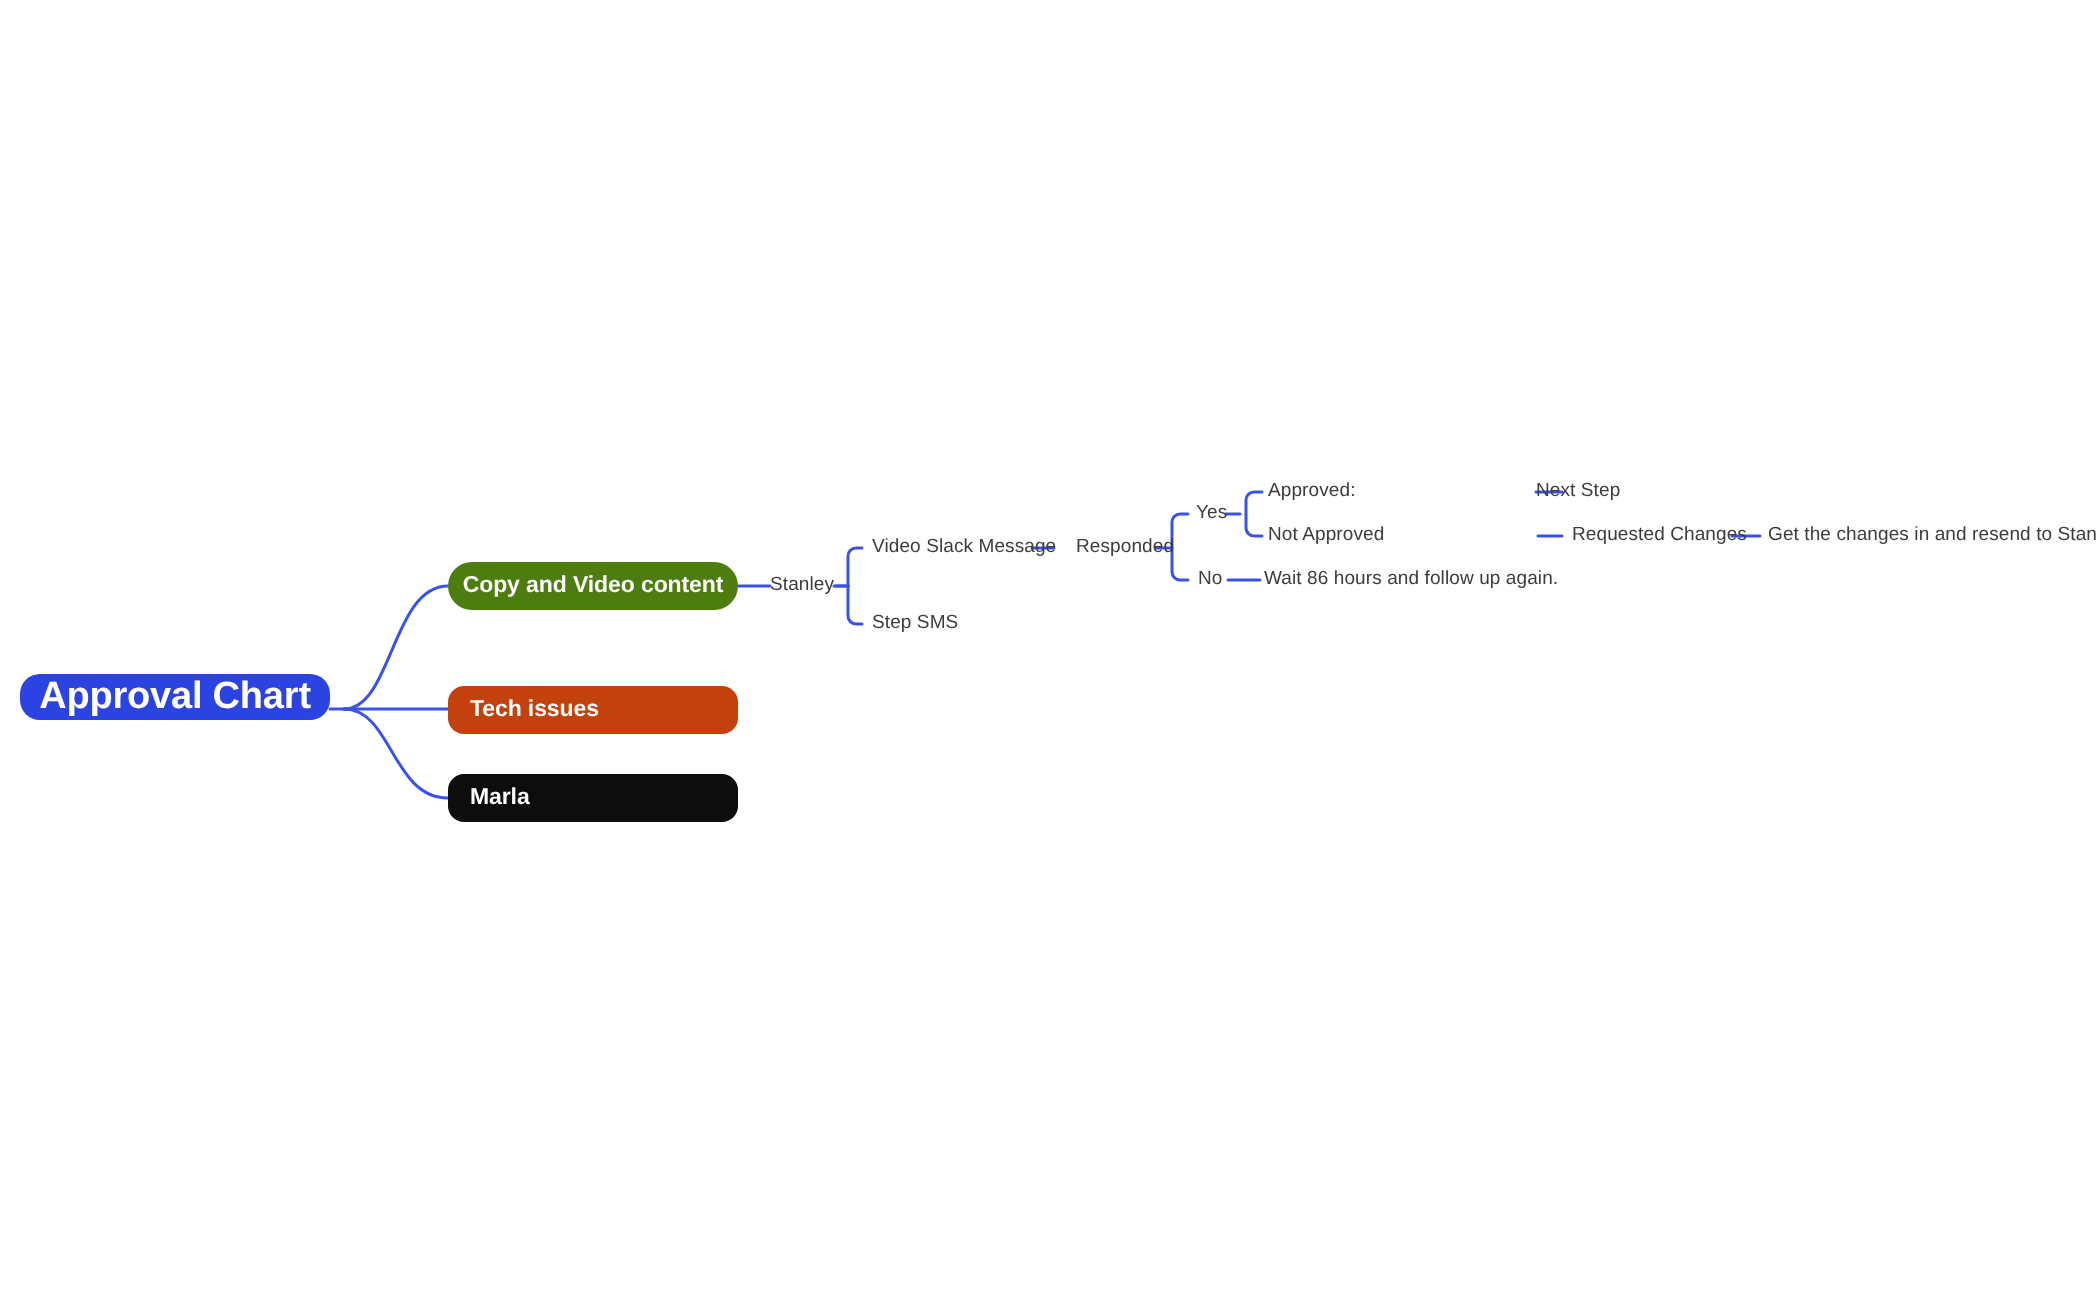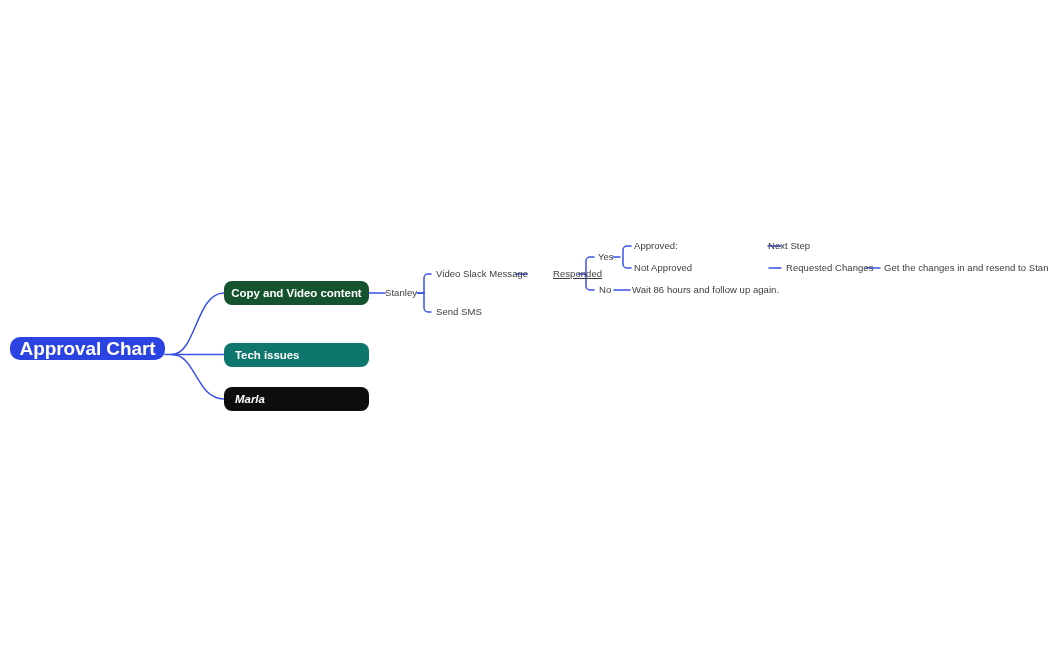--- a/index.html
+++ b/index.html
@@ -120,39 +120,39 @@
       <path d="M769,268 L781,268"></path>
 
       <path d="M866,268 L880,268"></path>
     </g>
   </svg>
 
   <div class="root-node" style="background:#2b43e0;">
     <span class="root-label">Approval Chart</span>
   </div>
 
-  <div class="pill-node centered" style="top: 281px; background: #14532d;">
+  <div class="pill-node centered" style="top: 281px; background: #4d7c0f; border-radius: 12px;">
     <span class="pill-label">Copy and Video content</span>
   </div>
 
-  <div class="pill-node lefted" style="top: 342.5px; background: #0f766e;">
+  <div class="pill-node lefted" style="top: 342.5px; background: #c2410c;">
     <span class="pill-label">Tech issues</span>
   </div>
 
-  <div class="pill-node lefted" style="top: 387px; background: rgb(13, 13, 13); font-style: italic;">
+  <div class="pill-node lefted" style="top: 387px; background: rgb(13, 13, 13);">
     <span class="pill-label">Marla</span>
   </div>
 
   <div class="leaf" style="left: 385px; top: 287px; color: rgb(60, 60, 60);">Stanley</div>
 
   <div class="leaf" style="left: 436px; top: 268px; color: rgb(60, 60, 60);">Video Slack Message</div>
 
-  <div class="leaf" style="left: 436px; top: 306px; color: rgb(60, 60, 60);">Send SMS</div>
+  <div class="leaf" style="left: 436px; top: 306px; color: rgb(60, 60, 60);">Step SMS</div>
 
-  <div class="leaf" style="left: 553px; top: 268px; color: rgb(60, 60, 60); text-decoration: underline;">Responded</div>
+  <div class="leaf" style="left: 538px; top: 268px; color: rgb(60, 60, 60);">Responded</div>
 
   <div class="leaf" style="left: 598px; top: 251px; color: rgb(60, 60, 60);">Yes</div>
 
   <div class="leaf" style="left: 599px; top: 284px; color: rgb(60, 60, 60);">No</div>
 
   <div class="leaf" style="left: 634px; top: 240px; color: rgb(60, 60, 60);">Approved:</div>
 
   <div class="leaf" style="left: 634px; top: 262px; color: rgb(60, 60, 60);">Not Approved</div>
 
   <div class="leaf" style="left: 632px; top: 284px; color: rgb(60, 60, 60);">Wait 86 hours and follow up again.</div>

